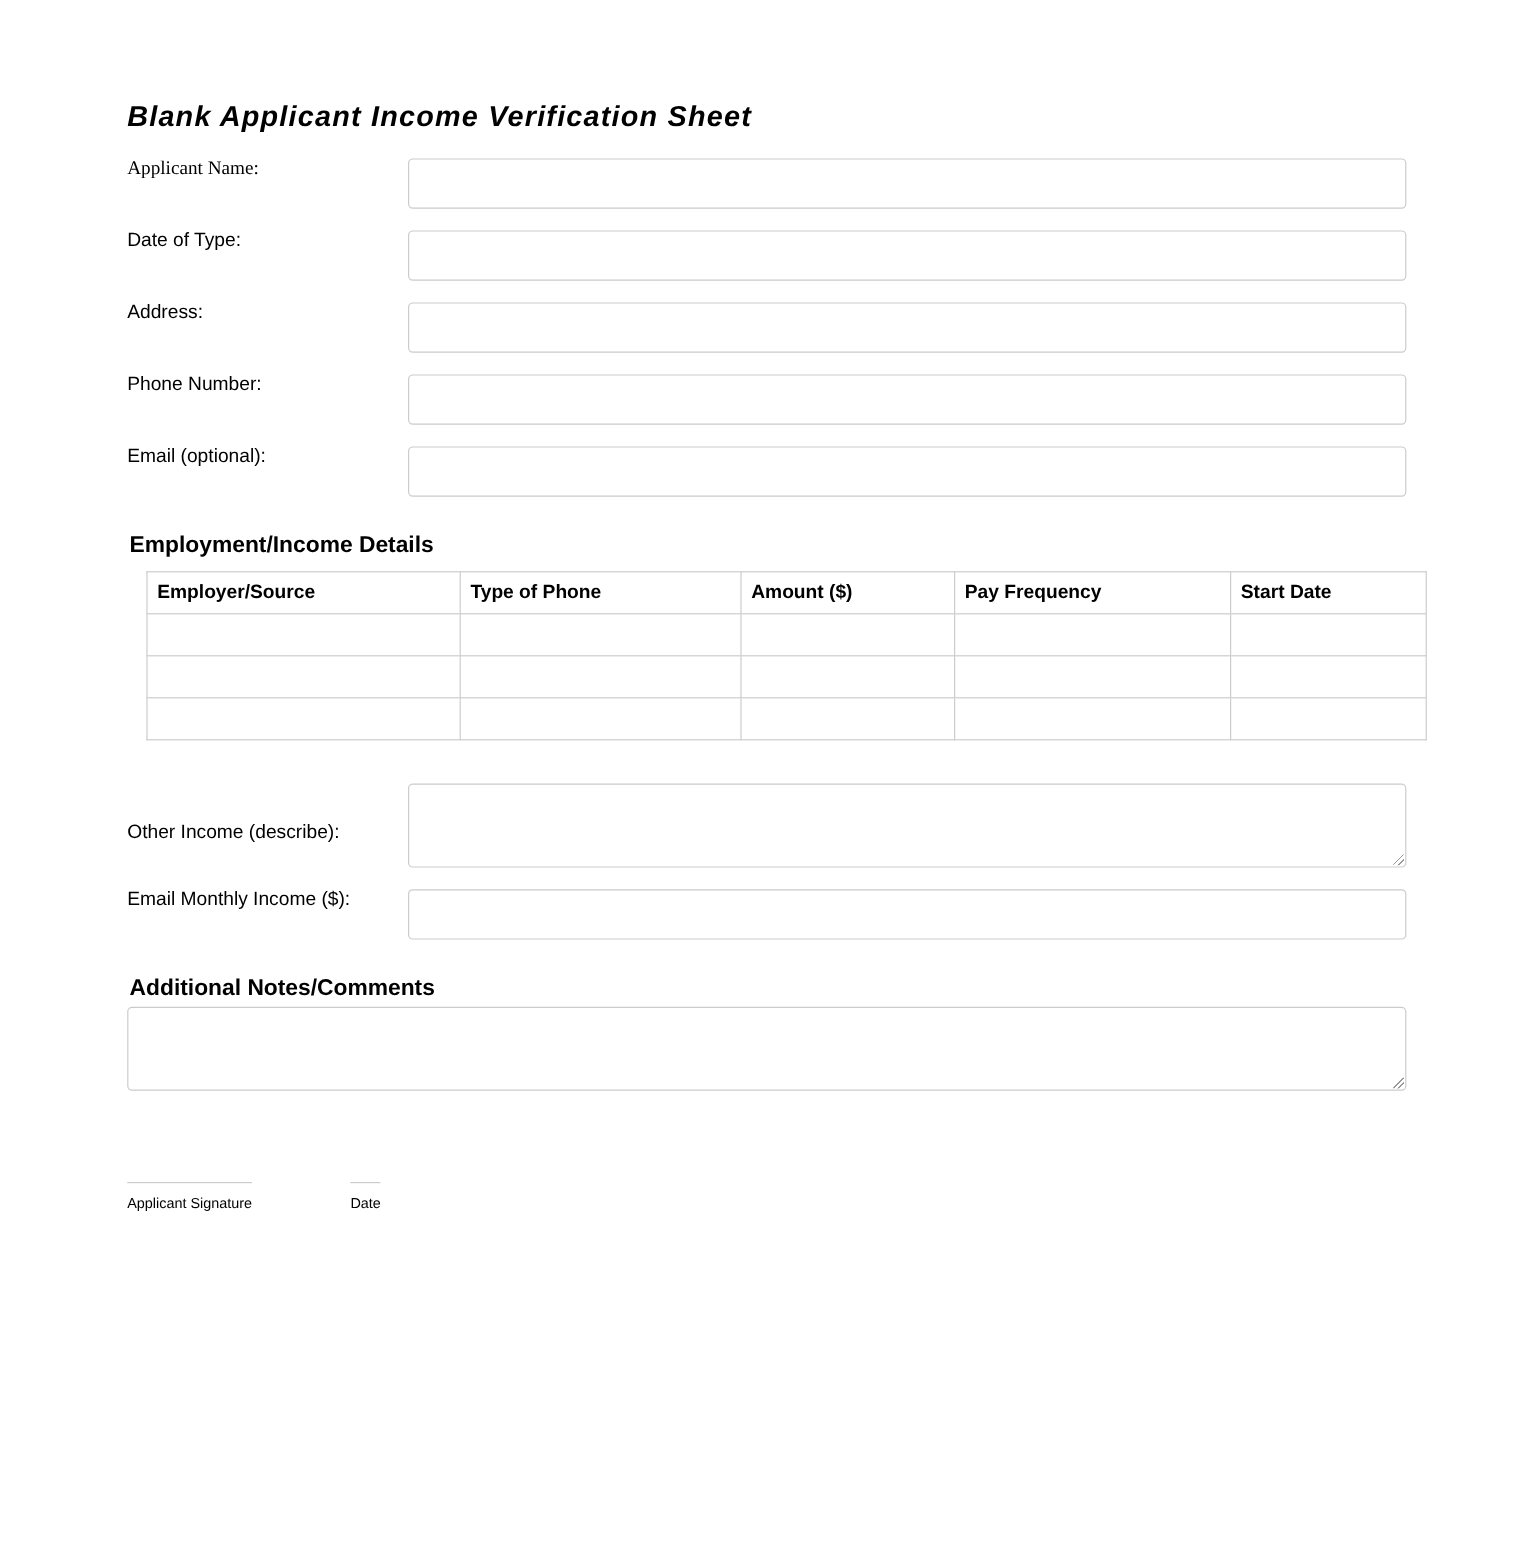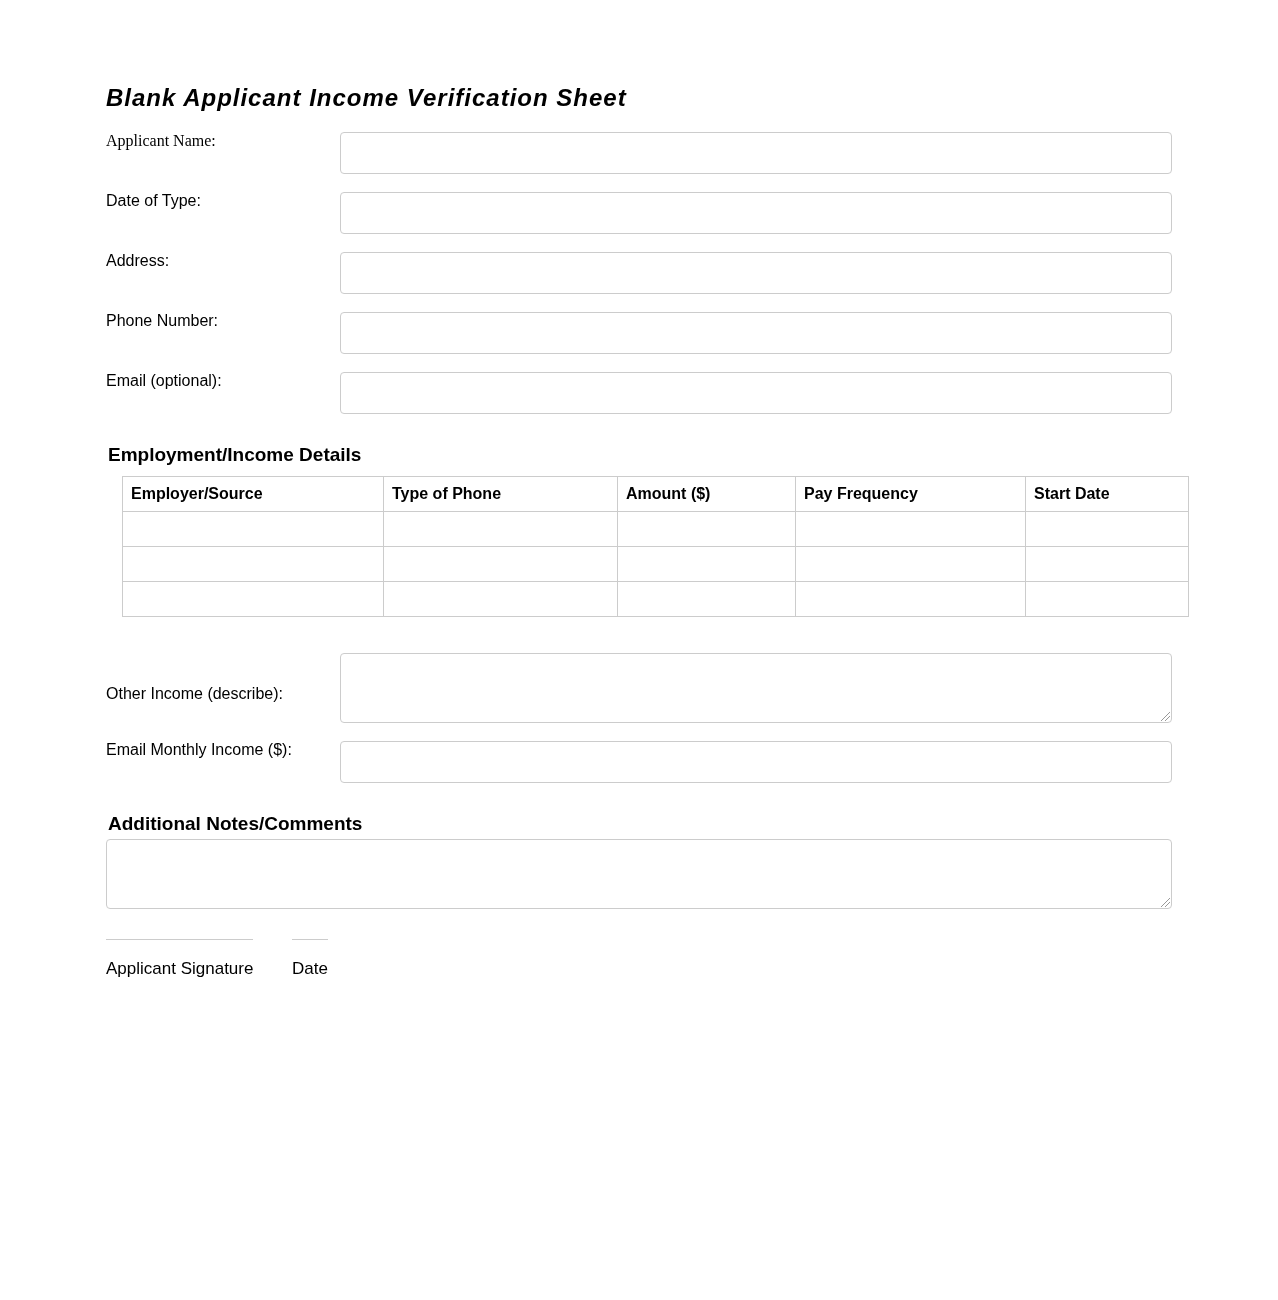--- a/index.html
+++ b/index.html
@@ -96,24 +96,24 @@
       left: 0;
       top: 839px;
       width: 1066px;
       height: 70px;
       box-sizing: border-box;
       border: 1px solid #cccccc;
       border-radius: 4px;
     }
     .sig {
       position: absolute;
-      top: 939px;
+      top: 985px;
       border-top: 1px solid #cccccc;
-      padding-top: 20px;
-      font-size: 17px;
+      padding-top: 8px;
+      font-size: 12px;
       line-height: 18px;
       white-space: nowrap;
     }
   </style>
 </head>
 <body>
 
 <div class="page">
   <h1>Blank Applicant Income Verification Sheet</h1>
 

